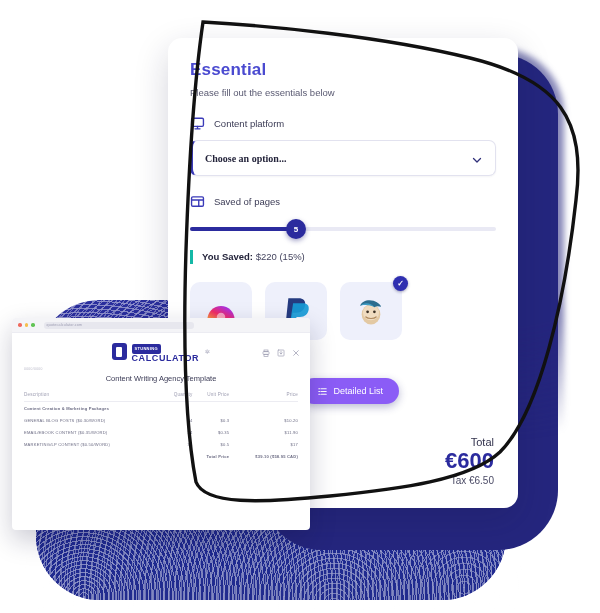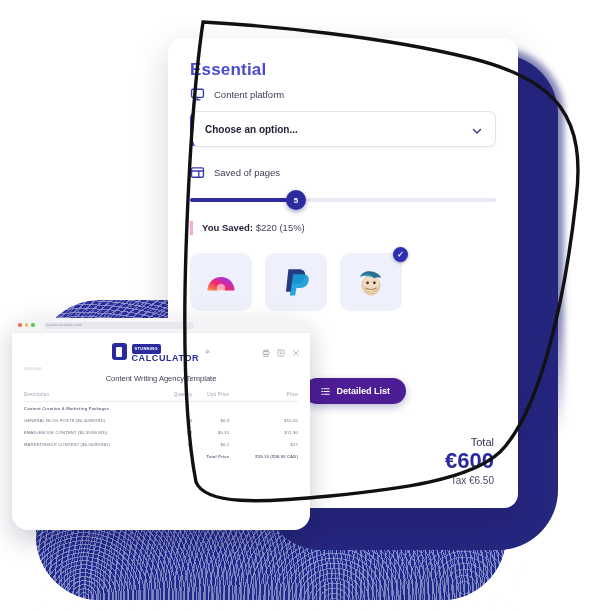--- a/index.html
+++ b/index.html
@@ -100,21 +100,21 @@
     height:34px;
     border:1px solid #e2e2ef;
     border-left:3px solid #3a3ab8;
     border-radius:7px;
     display:flex;align-items:center;justify-content:space-between;
     padding:0 12px;
     margin-bottom:18px;
     background:#fff;
     box-shadow:0 1px 2px rgba(30,30,70,.05);
   }
-  .select-box .val{font-size:10px;font-weight:700;color:#23233a;}
+  .select-box .val{font-size:10px;font-weight:700;color:#23233a;font-family:Liberation Serif, serif;}
   .chev{width:12px;height:12px;color:#30307a;}
 
   
   .slider-wrap{
     position:relative;height:22px;margin-bottom:8px;
   }
   .slider-track{
     position:absolute;left:0;right:0;top:9px;height:4px;
     background:#e9e9f4;border-radius:3px;
   }
@@ -125,21 +125,21 @@
   .slider-thumb{
     position:absolute;left:96px;top:1px;
     width:20px;height:20px;border-radius:50%;
     background:#2b2b9e;color:#fff;
     font-size:8px;font-weight:700;
     display:flex;align-items:center;justify-content:center;
     box-shadow:0 2px 5px rgba(30,30,120,.4);
   }
 
   .saved{
-    border-left:3px solid #f9a8d4;
+    border-left:3px solid #14b8a6;
     padding-left:9px;
     margin:10px 0 18px 0;
     font-size:9.5px;color:#44445e;
     line-height:14px;
   }
   .saved b{color:#23233a;font-weight:700;}
 
   .tiles{display:flex;gap:13px;margin-top:10px;}
   .tile{
     position:relative;
@@ -158,22 +158,22 @@
     box-shadow:0 1px 3px rgba(20,20,80,.4);
   }
 
   
   .btn-row{
     position:absolute;left:22px;right:22px;top:340px;
     display:flex;gap:12px;align-items:center;
   }
   .btn{
     height:26px;border-radius:13px;
-    background:#4c1d95;color:#fff;
-    font-size:9px;font-weight:700;
+    background:#8b5cf6;color:#fff;
+    font-size:9px;font-weight:400;
     display:inline-flex;align-items:center;gap:6px;
     padding:0 16px;
     white-space:nowrap;
     box-shadow:0 3px 8px rgba(25,25,110,.3);
   }
   .btn .bico{width:11px;height:11px;display:inline-block;}
 
   
   .total-block{
     position:absolute;right:24px;bottom:22px;
@@ -182,21 +182,21 @@
   .total-label{font-size:11px;color:#33334e;margin-bottom:1px;}
   .total-amount{font-size:22px;font-weight:700;color:#2b2b9e;line-height:24px;}
   .total-tax{font-size:10px;color:#4b4b66;margin-top:2px;}
 
   
   .doc-card{
     position:absolute;
     left:12px; top:318px;
     width:298px; height:212px;
     background:#ffffff;
-    border-radius:16px;
+    border-radius:4px;
     box-shadow:0 10px 26px rgba(20,20,60,.22);
     z-index:5;
     overflow:hidden;
   }
   .doc-chrome{
     height:14px;background:#f4f4f7;
     display:flex;align-items:center;gap:3px;padding:0 6px;
     border-bottom:1px solid #ececf2;
   }
   .dot{width:3.5px;height:3.5px;border-radius:50%;}
@@ -270,20 +270,21 @@
 
   <div class="blob-blue"></div>
   <div class="blob-blue-2"></div>
   <div class="noise"></div>
   <div class="blob-navy"></div>
 
   <div class="calc-card">
     <div class="calc-inner">
 
       <h1 class="title">Essential</h1>
+      <p class="subtitle">Please fill out the essentials below</p>
 
       <div class="field-label">
         <span class="ico">
           <svg viewBox="0 0 24 24" fill="none" stroke="currentColor" stroke-width="2.2" stroke-linecap="round" stroke-linejoin="round">
             <rect x="2.5" y="3.5" width="19" height="13" rx="2"></rect>
               <path d="M8 20.5h8M12 16.5v4"></path>
           </svg>
         </span>
         <span class="lbl">Content platform</span>
       </div>

